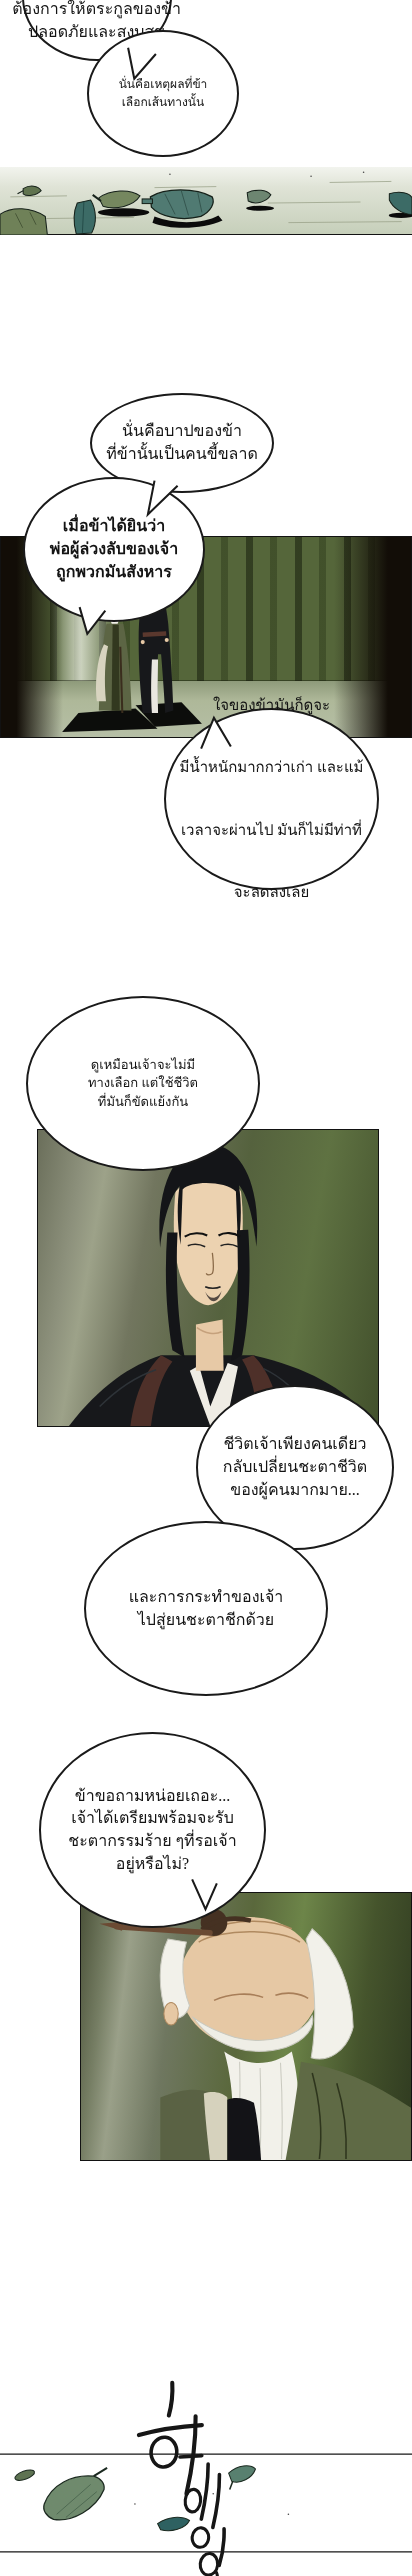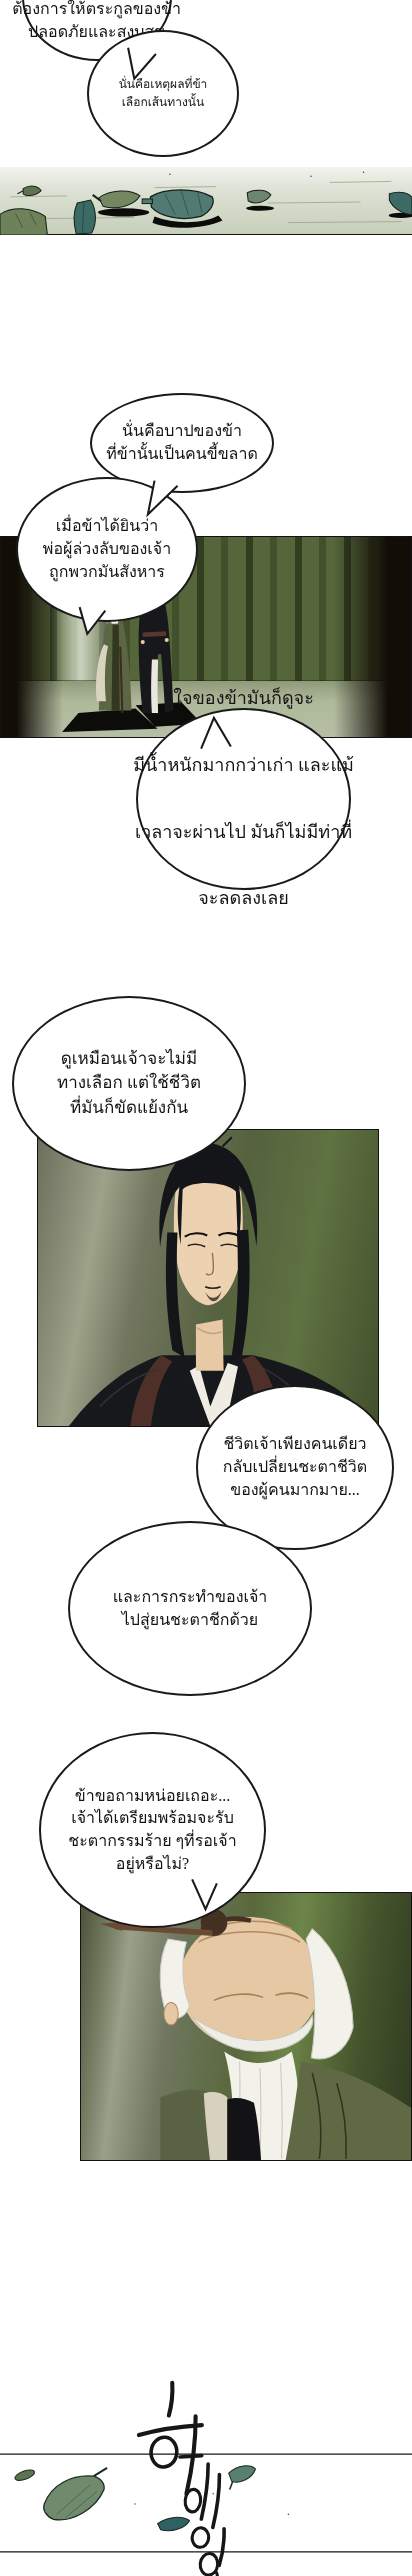--- a/index.html
+++ b/index.html
@@ -30,25 +30,25 @@
   #sfx{position:absolute;left:129px;top:2370px;width:113px;height:206px;z-index:4;transform:rotate(6deg);}
   #leaves-strip{position:absolute;left:0;top:2442px;width:412px;height:124px;z-index:2;}
   .bubble{position:absolute;background:#fff;border:2.1px solid #1a1a1a;border-radius:50%;
       display:flex;flex-direction:column;align-items:center;justify-content:center;
       text-align:center;color:#141414;z-index:20;line-height:1.42;}
   .bl{white-space:nowrap;}
   .tail{position:absolute;z-index:21;overflow:visible;}
   #bA{left:21.6px;top:-67px;width:150px;height:128px;font-size:16px;justify-content:flex-end;padding-bottom:15.5px;box-sizing:border-box;}
   #bB{left:87px;top:30px;width:148px;height:123px;font-size:12px;}
   #bC{left:90px;top:393px;width:180px;height:96px;font-size:16px;}
-  #bD{left:16px;top:477px;width:178px;height:141px;font-size:16px;}
-  #bE{left:136px;top:708px;width:211px;height:178px;font-size:18px;gap:41px;}
-  #bF{left:12px;top:996px;width:230px;height:171px;font-size:17px;align-items:center;}
+  #bD{left:23px;top:477px;width:178px;height:141px;font-size:16px;font-weight:bold;}
+  #bE{left:164px;top:708px;width:211px;height:178px;font-size:15px;gap:41px;}
+  #bF{left:26px;top:996px;width:230px;height:171px;font-size:13px;align-items:center;}
   #bG{left:196px;top:1385px;width:194px;height:161px;font-size:16px;justify-content:center;}
-  #bH{left:68px;top:1521px;width:240px;height:171px;font-size:16px;}
+  #bH{left:84px;top:1521px;width:240px;height:171px;font-size:16px;}
   #bI{left:39px;top:1732px;width:223px;height:192px;font-size:16px;}
 </style>
 </head>
 <body>
 
 <div class="page">
 
   <div class="panel" id="p1">
     <svg width="412" height="68" viewBox="0 0 800 132">
       <g stroke="#9aa188" stroke-width="1.5">

